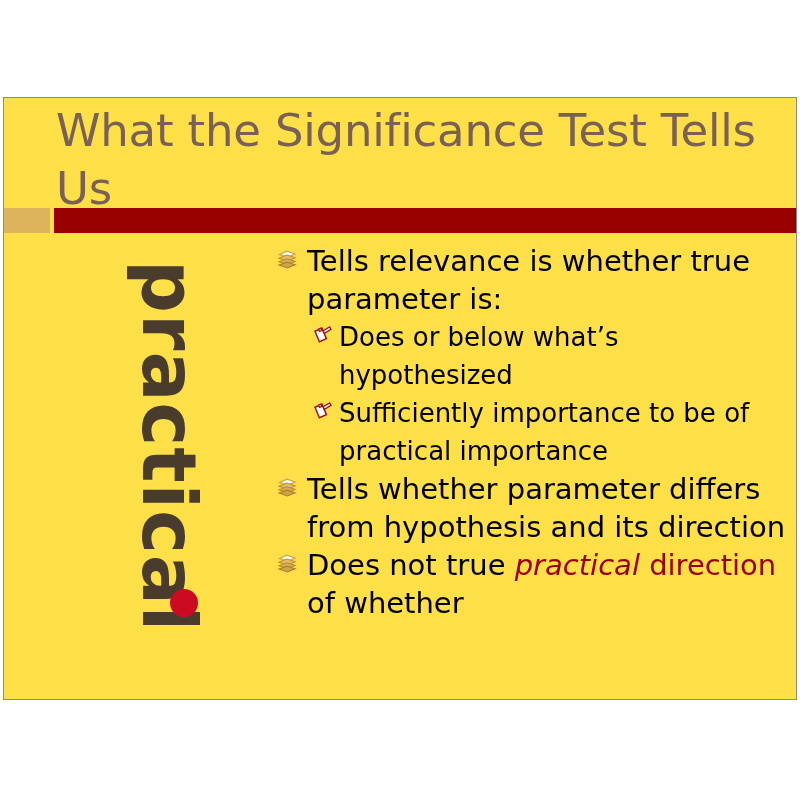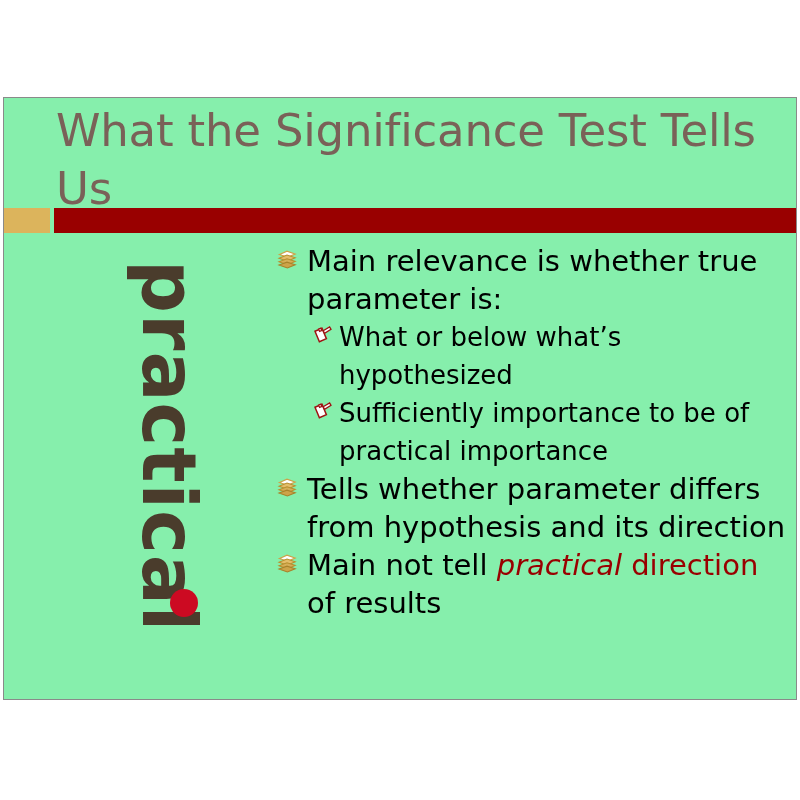--- a/index.html
+++ b/index.html
@@ -16,21 +16,21 @@
   }
 
   
   #slide {
     position: absolute;
     left: 3px;
     top: 97px;
     width: 794px;
     height: 603px;
     border: 1px solid #8a8a8a;
-    background: #86efac;
+    background: #fde047;
     box-sizing: border-box;
     overflow: hidden;
   }
 
   
   #title {
     position: absolute;
     left: 52px;
     top: 4px;
     width: 700px;
@@ -166,32 +166,32 @@
     <div class="bullet lvl1">
       <span class="mark">
         <svg width="22" height="22" viewBox="0 0 22 22">
           <g fill="none" stroke="#c9a košice"></g>
           <path d="M3.5 6.5 L11 3.2 L19 6.0 L11.6 9.4 Z" fill="#ffffff" stroke="#cda349" stroke-width="1.3"></path>
           <path d="M3.0 10.2 L11 7.0 L19.2 9.8 L11.4 13.2 Z" fill="#e3bd6a" stroke="#b8902f" stroke-width="1.1"></path>
           <path d="M3.0 13.8 L11 10.8 L19.2 13.4 L11.4 16.8 Z" fill="#d6ae58" stroke="#b8902f" stroke-width="1.1"></path>
           <path d="M3.0 17.0 L11 14.2 L19.2 16.8 L11.4 20.0 Z" fill="#cda349" stroke="#a8822a" stroke-width="1.1"></path>
         </svg>
       </span>
-      <span class="txt">Main relevance is whether true parameter is:</span>
+      <span class="txt">Tells relevance is whether true parameter is:</span>
     </div>
 
     <div class="bullet lvl2">
       <span class="mark">
         <svg width="22" height="22" viewBox="0 0 22 22">
           <path d="M5.0 7.2 L12.0 4.2 L16.4 14.6 L9.4 17.8 Z" fill="#ffffff" stroke="#9e1212" stroke-width="1.5"></path>
           <path d="M8.6 5.2 L10.9 4.2 L11.9 6.3 L9.6 7.3 Z" fill="#ffffff" stroke="#9e1212" stroke-width="1.3"></path>
           <path d="M13.2 6.8 L19.6 3.0 L21.0 5.4 L14.6 9.4 Z" fill="#ffffff" stroke="#9e1212" stroke-width="1.3"></path>
         </svg>
       </span>
-      <span class="txt">What or below what’s hypothesized</span>
+      <span class="txt">Does or below what’s hypothesized</span>
     </div>
 
     <div class="bullet lvl2">
       <span class="mark">
         <svg width="22" height="22" viewBox="0 0 22 22">
           <path d="M5.0 7.2 L12.0 4.2 L16.4 14.6 L9.4 17.8 Z" fill="#ffffff" stroke="#9e1212" stroke-width="1.5"></path>
           <path d="M8.6 5.2 L10.9 4.2 L11.9 6.3 L9.6 7.3 Z" fill="#ffffff" stroke="#9e1212" stroke-width="1.3"></path>
           <path d="M13.2 6.8 L19.6 3.0 L21.0 5.4 L14.6 9.4 Z" fill="#ffffff" stroke="#9e1212" stroke-width="1.3"></path>
         </svg>
       </span>
@@ -213,19 +213,19 @@
     <div class="bullet lvl1">
       <span class="mark">
         <svg width="22" height="22" viewBox="0 0 22 22">
           <path d="M3.5 6.5 L11 3.2 L19 6.0 L11.6 9.4 Z" fill="#ffffff" stroke="#cda349" stroke-width="1.3"></path>
           <path d="M3.0 10.2 L11 7.0 L19.2 9.8 L11.4 13.2 Z" fill="#e3bd6a" stroke="#b8902f" stroke-width="1.1"></path>
           <path d="M3.0 13.8 L11 10.8 L19.2 13.4 L11.4 16.8 Z" fill="#d6ae58" stroke="#b8902f" stroke-width="1.1"></path>
           <path d="M3.0 17.0 L11 14.2 L19.2 16.8 L11.4 20.0 Z" fill="#cda349" stroke="#a8822a" stroke-width="1.1"></path>
         </svg>
       </span>
       <span class="txt">
-        <span>Main not tell </span><span class="em-red-italic">practical</span><span> </span><span class="em-red">direction</span><span> of results</span>
+        <span>Does not true </span><span class="em-red-italic">practical</span><span> </span><span class="em-red">direction</span><span> of whether</span>
       </span>
     </div>
 
   </div>
 
 </div>
 
 </body></html>

